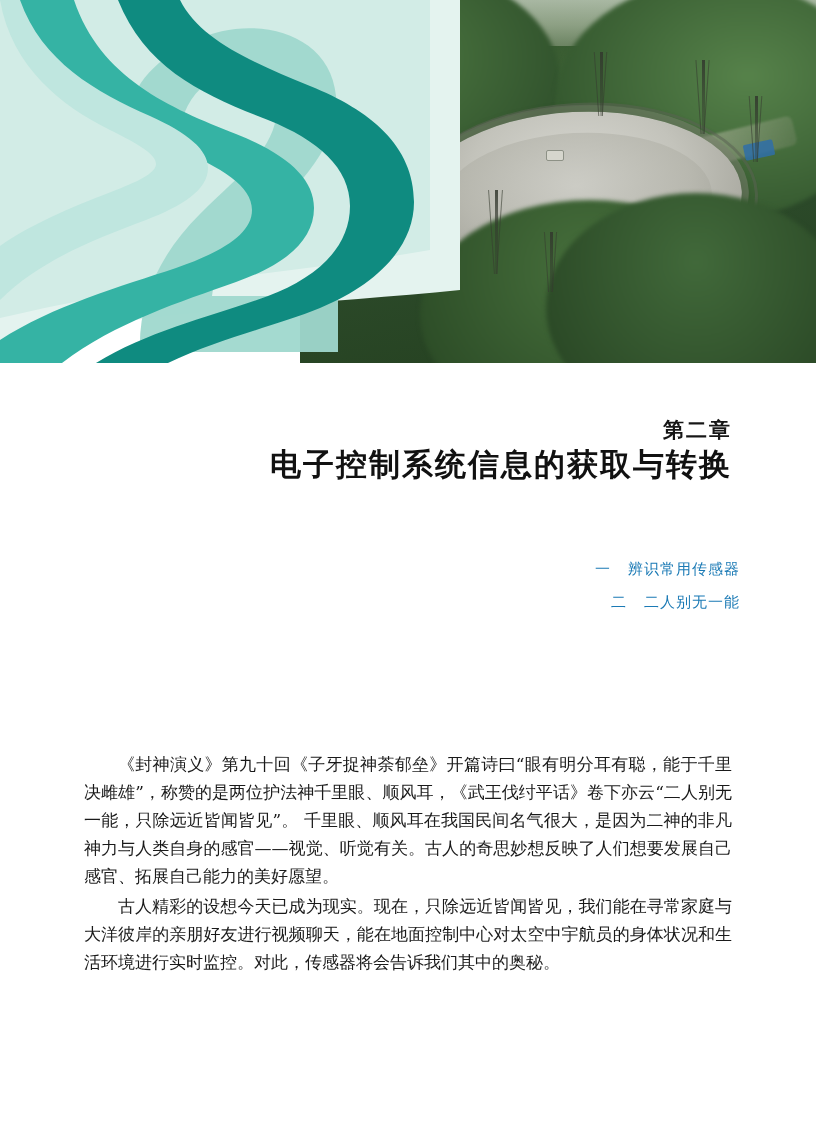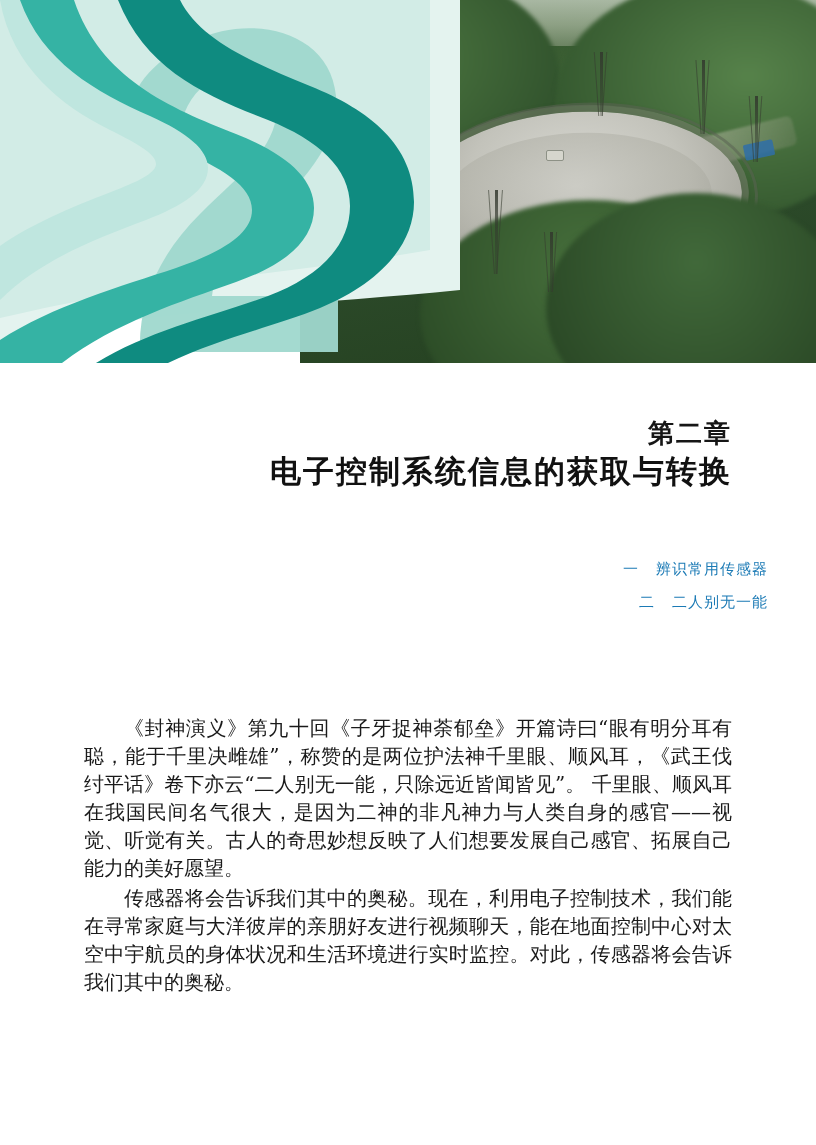--- a/index.html
+++ b/index.html
@@ -160,63 +160,63 @@
     left: 0;
     top: 415px;
     width: 816px;
     text-align: right;
     padding-right: 84px;
     box-sizing: border-box;
   }
   .chapter-number {
     font-family: "DejaVu Serif", serif;
     font-weight: bold;
-    font-size: 26px;
+    font-size: 21px;
     letter-spacing: 2px;
     color: #161616;
     line-height: 1.4;
   }
   .chapter-title {
     font-family: "DejaVu Serif", serif;
     font-weight: bold;
     font-size: 31px;
     letter-spacing: 2px;
     color: #111111;
     line-height: 1.35;
   }
 
   .toc {
     position: absolute;
     left: 0;
     top: 560px;
     width: 816px;
-    padding-right: 48px;
+    padding-right: 76px;
     box-sizing: border-box;
     text-align: right;
   }
   .toc-item {
     font-family: "DejaVu Sans", sans-serif;
     font-size: 15px;
     color: #1b7ab5;
     margin-bottom: 14px;
     letter-spacing: 1px;
   }
   .toc-index {
     display: inline-block;
     margin-right: 17px;
   }
 
   
   .body-copy {
     position: absolute;
     left: 84px;
-    top: 714px;
+    top: 750px;
     width: 648px;
     font-family: "DejaVu Serif", serif;
-    font-size: 20px;
+    font-size: 17px;
     line-height: 28px;
     color: #1a1a1a;
     text-align: justify;
     text-justify: inter-character;
   }
   .body-copy p {
     margin: 0 0 2px 0;
     text-indent: 2em;
   }
 </style>
@@ -284,14 +284,14 @@
   <div class="toc-item">
     <span class="toc-index">一</span><span>辨识常用传感器</span>
   </div>
   <div class="toc-item">
     <span class="toc-index">二</span><span>二人别无一能</span>
   </div>
 </div>
 
 <div class="body-copy">
   <p>《封神演义》第九十回《子牙捉神荼郁垒》开篇诗曰“眼有明分耳有聪，能于千里决雌雄”，称赞的是两位护法神千里眼、顺风耳，《武王伐纣平话》卷下亦云“二人别无一能，只除远近皆闻皆见”。 千里眼、顺风耳在我国民间名气很大，是因为二神的非凡神力与人类自身的感官——视觉、听觉有关。古人的奇思妙想反映了人们想要发展自己感官、拓展自己能力的美好愿望。</p>
-  <p>传感器将会告诉我们其中的奥秘。现在，利用电子控制技术，我们能在寻常家庭与大洋彼岸的亲朋好友进行视频聊天，能在地面控制中心对太空中宇航员的身体状况和生活环境进行实时监控。对此，传感器将会告诉我们其中的奥秘。</p>
+  <p>古人精彩的设想今天已成为现实。现在，只除远近皆闻皆见，我们能在寻常家庭与大洋彼岸的亲朋好友进行视频聊天，能在地面控制中心对太空中宇航员的身体状况和生活环境进行实时监控。对此，传感器将会告诉我们其中的奥秘。</p>
 </div>
 
 </body></html>

